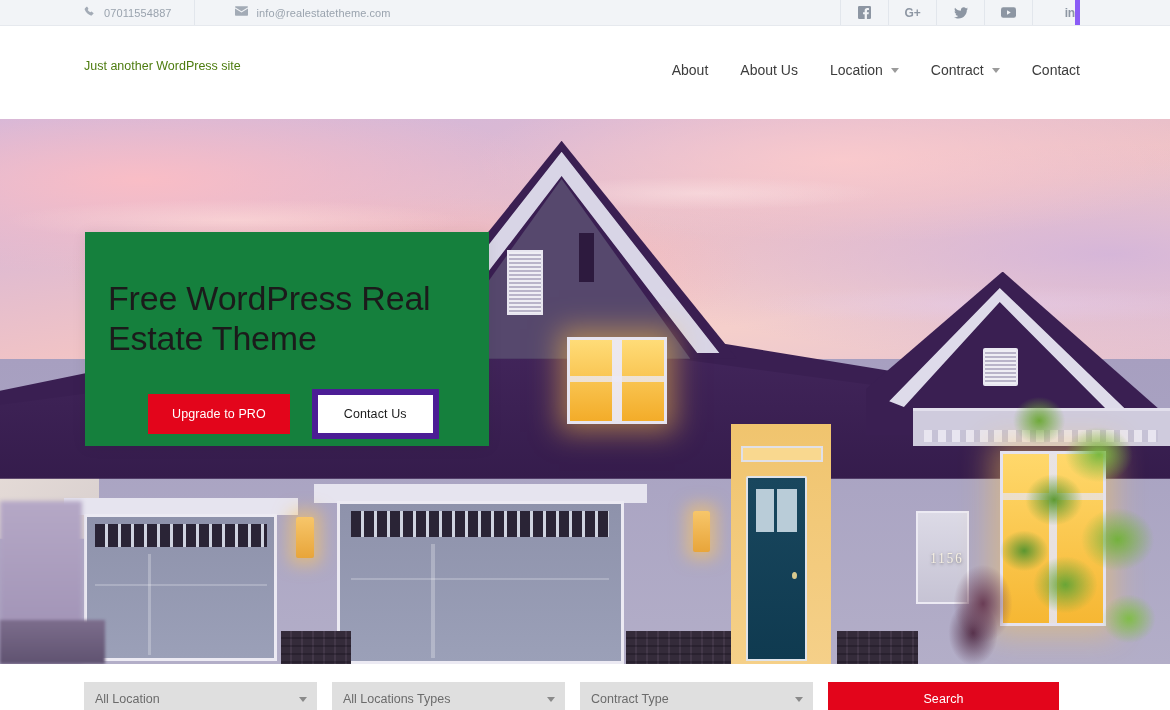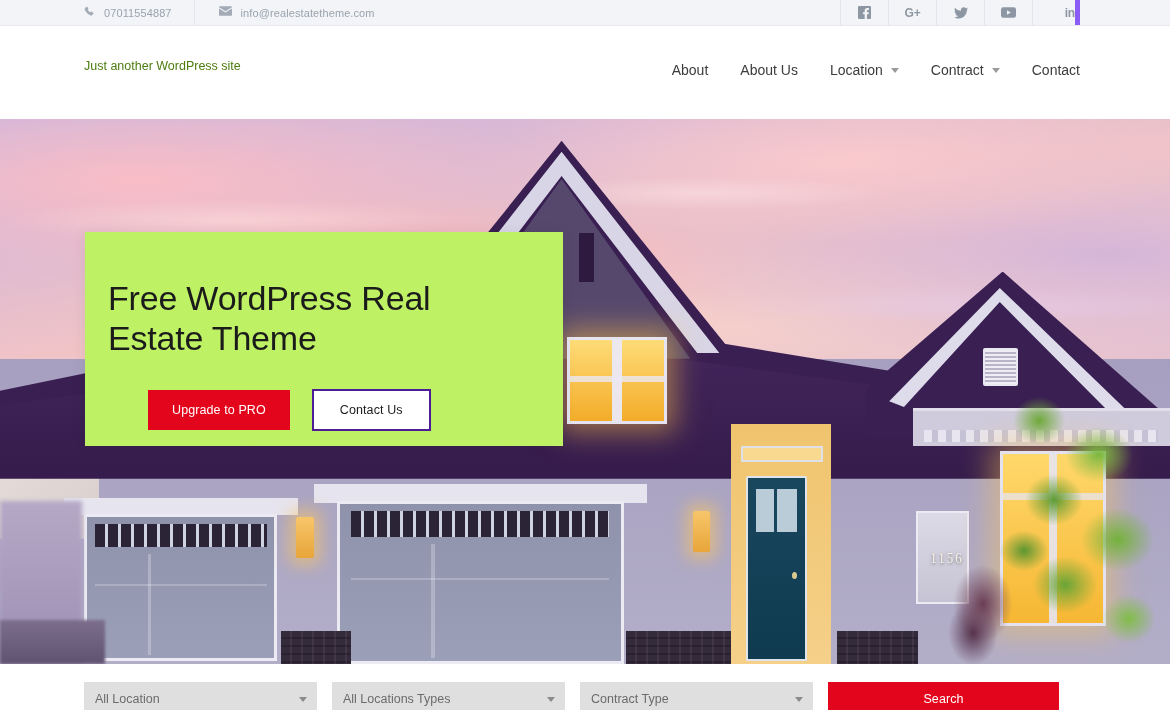--- a/index.html
+++ b/index.html
@@ -23,21 +23,21 @@
   }
   .topbar-left { display:flex; align-items:stretch; margin-left:84px; }
   .ti {
     display:flex; align-items:center; gap:9px;
     padding:0 22px 0 0;
     font-size:11px;
     color:#9aa3ae;
     letter-spacing:.1px;
     position:relative;
   }
-  .ti + .ti { padding-left:24px; border-left:1px solid #e2e6ec; }
+  .ti + .ti { padding-left:40px; border-left:1px solid #e2e6ec; }
   .ti .gl { color:#aab2bd; font-size:11.5px; display:block; line-height:1; }
   .topbar-right { margin-left:auto; display:flex; align-items:stretch; margin-right:90px; }
   .soc {
     width:48px;
     display:flex; align-items:center; justify-content:center;
     border-left:1px solid #e2e6ec;
     color:#8d96a3;
     cursor:pointer;
   }
   .soc:last-child { border-right:5px solid #8b5cf6;justify-content:flex-end; }
@@ -323,22 +323,22 @@
   .wall-l {
     position:absolute; left:0; top:53%; width:8.5%; height:24%;
     background:linear-gradient(135deg,#e9dfda,#d8cfce);
     clip-path:polygon(0% 22%, 100% 0%, 100% 100%, 0% 100%);
   }
 
   
   .hero-card {
     position:absolute;
     left:85px; top:113px;
-    width:478px; height:214px;
-    background:#bef264;
+    width:404px; height:214px;
+    background:#15803d;
     padding:46px 30px 0 23px;
     box-shadow:0 1px 14px rgba(0,0,0,.07);
   }
   .hero-title {
     font-size:34px;
     line-height:1.18;
     font-weight:400;
     color:#1b1b1b;
     letter-spacing:-.2px;
     max-width:350px;
@@ -353,21 +353,21 @@
     cursor:pointer;
     font-family:inherit;
     letter-spacing:.1px;
     margin-left:40px;
   }
   .btn-contact {
     background:#fff;
     color:#1b1b1b;
     font-size:12.5px;
     padding:12px 26px;
-    border:2px solid #4c1d95;
+    border:6px solid #4c1d95;
     cursor:pointer;
     font-family:inherit;
     letter-spacing:.1px;
   }
 
   
   .searchwrap {
     height:46px;
     background:#fff;
     padding-top:18px;

